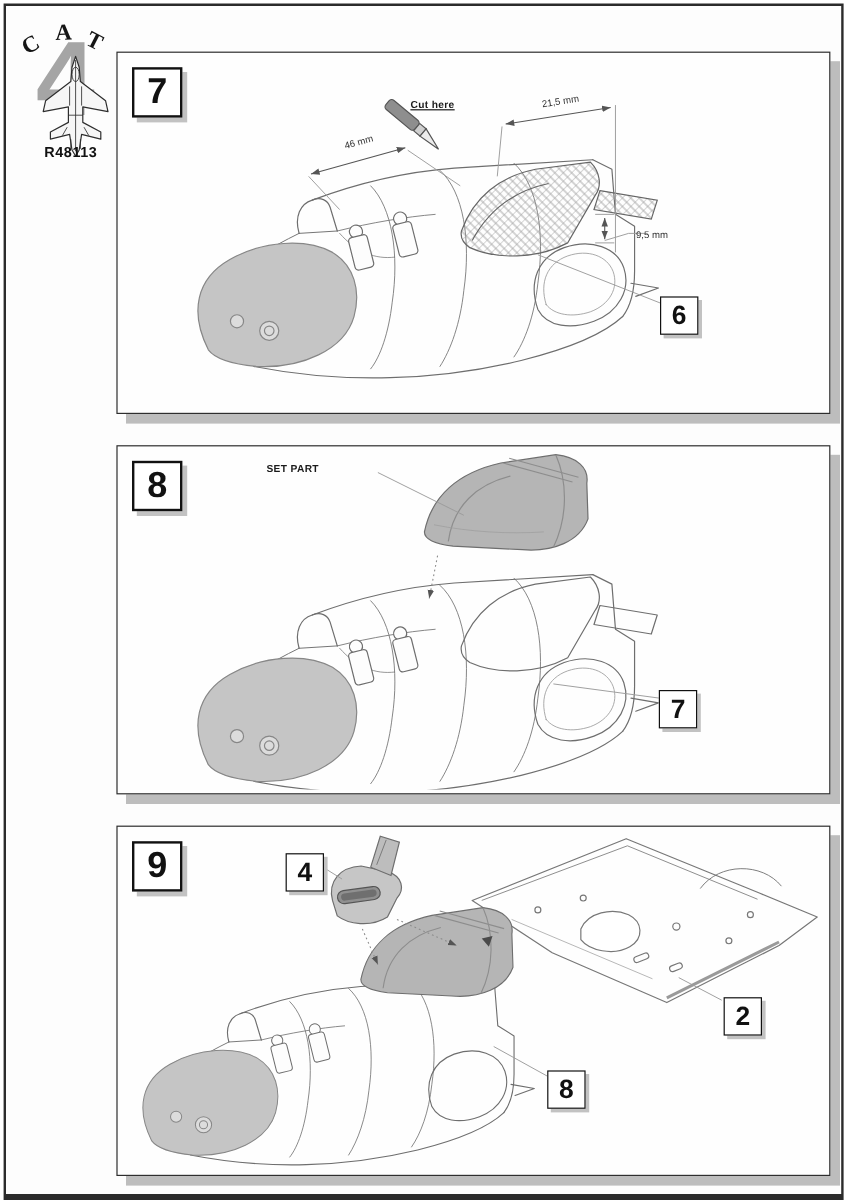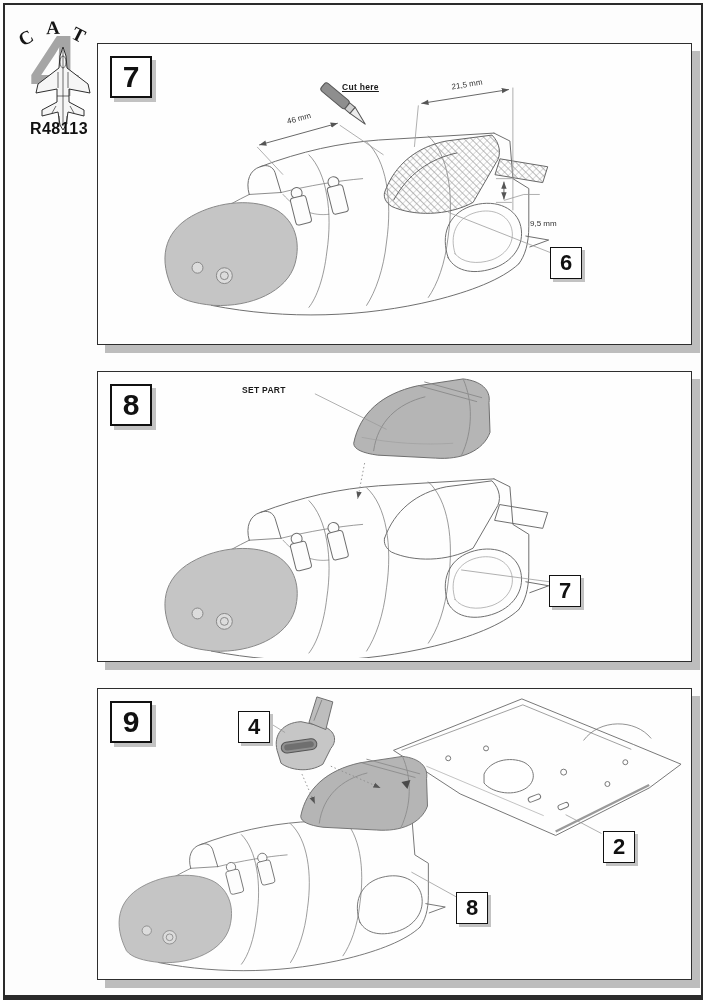--- a/index.html
+++ b/index.html
@@ -16,21 +16,21 @@
   .logo { position:absolute; left:12px; top:14px; width:94px; height:122px; }
   .logo-letter { position:absolute; font-family:"Liberation Serif", serif;
                  font-weight:bold; font-size:19px; color:#151515; }
   .l-c { left:7px;  top:13px; transform:rotate(-30deg); }
   .l-a { left:34px; top:3px;  transform:rotate(-2deg); }
   .l-t { left:60px; top:10px; transform:rotate(27deg); }
   .big4 { position:absolute; left:18px; top:8px; font-size:88px; font-weight:bold;
           color:#a5a5a5; line-height:1; }
   .logo-plane { position:absolute; left:20px; top:32px; }
   .logo-code { position:absolute; left:0px; top:106px; width:94px; text-align:center;
-               font-size:16px; font-weight:bold; color:#111; letter-spacing:0.5px; }
+               font-size:12px; font-weight:bold; color:#111; letter-spacing:0.5px; }
 
   
   .panel { position:absolute; left:97px; width:593px; background:#fefefe;
            border:1.5px solid #2e2e2e; box-shadow:8px 8px 0 #bdbdbd; }
   .panel svg { position:absolute; left:0; top:0; }
   .step-box { position:absolute; left:12px; top:12px; width:38px; height:38px;
               background:#fff; border:2px solid #111; box-shadow:4px 4px 0 #c2c2c2;
               display:flex; align-items:center; justify-content:center;
               font-size:30px; font-weight:bold; color:#111; }
   .part-box { position:absolute; width:30px; height:30px; background:#fff;
@@ -142,21 +142,21 @@
       <g stroke="#555" stroke-width="0.9" fill="none">
         <line x1="325" y1="60" x2="413" y2="46" marker-start="url(#as7)" marker-end="url(#ae7)"></line>
         <line x1="162" y1="102" x2="241" y2="80" marker-start="url(#as7)" marker-end="url(#ae7)"></line>
         <line x1="408" y1="139" x2="408" y2="157" marker-start="url(#as7)" marker-end="url(#ae7)"></line>
       </g>
     </svg>
     <div class="step-box">7</div>
     <span class="note b" style="left:244px; top:38px;text-decoration:underline;">Cut here</span>
     <span class="note dim" style="left:339px; top:36px; transform:rotate(-9deg);">21,5 mm</span>
     <span class="note dim" style="left:171px; top:70px; transform:rotate(-15deg);">46 mm</span>
-    <span class="note dim" style="left:432px; top:147px; width:40px; text-align:left;margin-top:28px;">9,5 mm</span>
+    <span class="note dim" style="left:432px; top:147px; width:40px; text-align:left;">9,5 mm</span>
     <div class="part-box" style="left:452px; top:203px;">6</div>
   </div>
 
   <div class="panel" style="top:371px; height:289px;">
     <svg width="590" height="286" viewBox="0 0 593 289" preserveAspectRatio="none">
       <defs>
         <marker id="ae8" markerWidth="9" markerHeight="7" refX="8" refY="3.5" orient="auto">
           <path d="M0,0.5 L8,3.5 L0,6.5 Z" fill="#555"></path>
           </marker>
       </defs>
@@ -207,21 +207,21 @@
         <path d="M240,72 C270,78 302,80 332,78" fill="none" stroke="#9c9c9c" stroke-width="0.6"></path>
       </g>
 
       <g stroke="#9b9b9b" stroke-width="0.8" fill="none">
         <line x1="218" y1="22" x2="290" y2="58"></line>
         <line x1="454" y1="212" x2="365" y2="200"></line>
       </g>
       <line x1="268" y1="92" x2="261" y2="128" stroke="#8b8b8b" stroke-width="0.9" stroke-dasharray="1.5 2.5" marker-end="url(#ae8)"></line>
     </svg>
     <div class="step-box">8</div>
-    <span class="note b" style="left:144px; top:13px;">SET PART</span>
+    <span class="note b" style="left:124px; top:13px;">SET PART</span>
     <div class="part-box" style="left:451px; top:203px;">7</div>
   </div>
 
   <div class="panel" style="top:688px; height:290px;">
     <svg width="590" height="287" viewBox="0 0 593 290" preserveAspectRatio="none">
       <defs>
         <marker id="ae9" markerWidth="9" markerHeight="7" refX="8" refY="3.5" orient="auto">
           <path d="M0,0.5 L8,3.5 L0,6.5 Z" fill="#555"></path>
           </marker>
       </defs>

